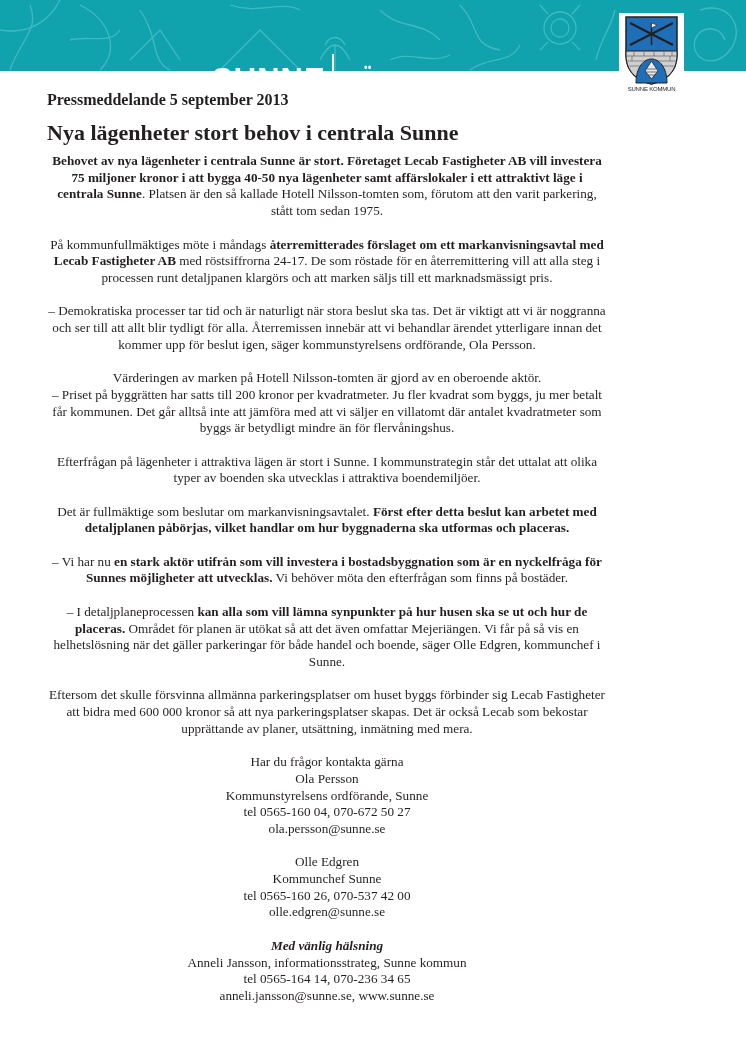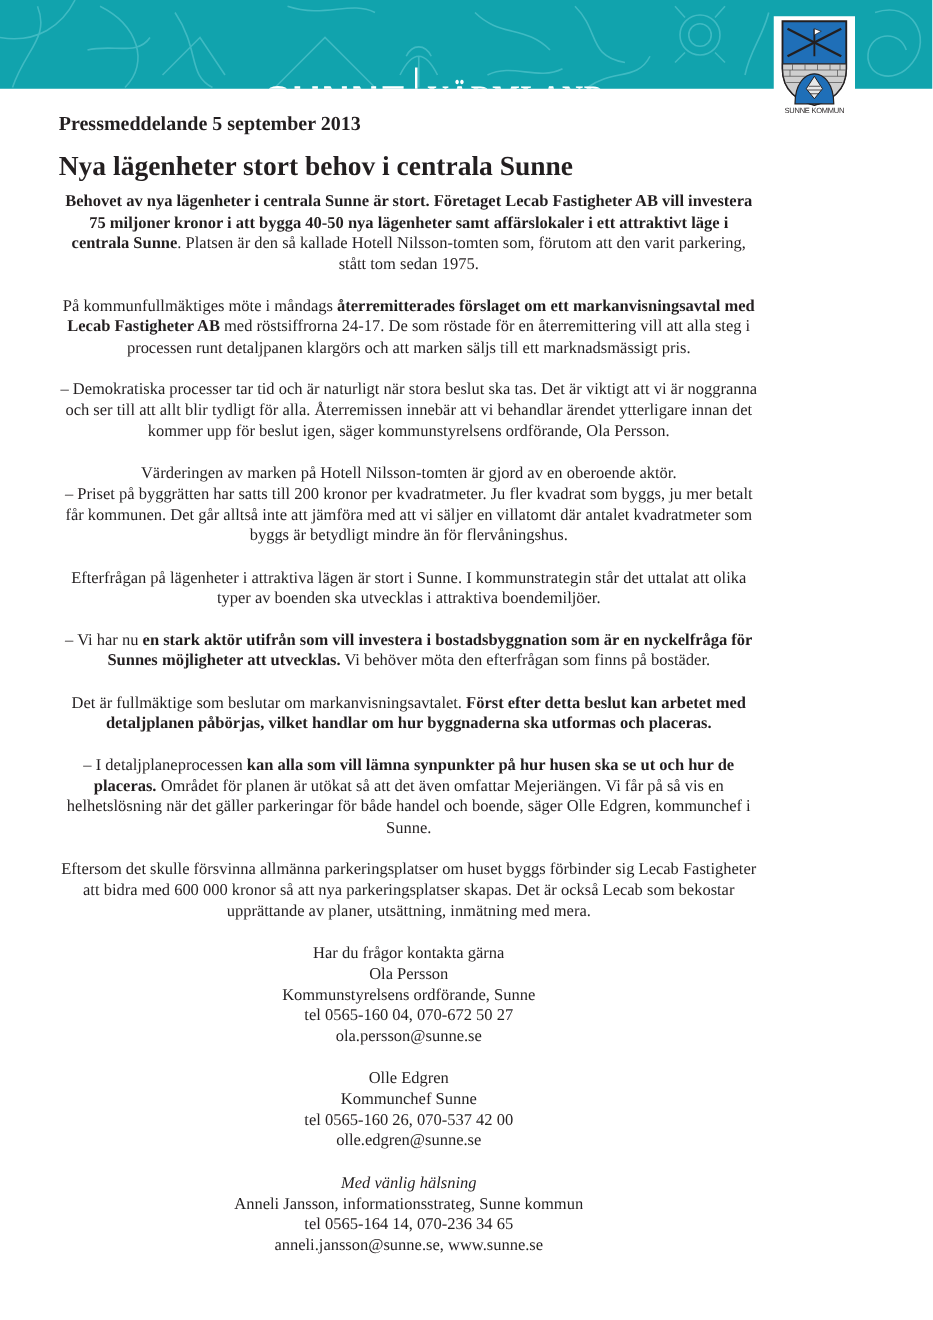--- a/index.html
+++ b/index.html
@@ -13,21 +13,21 @@
   .brand-varmland { font-family:"Liberation Serif", serif; font-weight:bold; color:#ffffff; font-size:30px; transform:scaleX(0.78); display:inline-block; transform-origin:left center; vertical-align:middle; letter-spacing:0.5px; }
   .crest-box { position:absolute; left:619px; top:13px; width:65px; height:81px; background:#ffffff; }
   .crest-box svg { position:absolute; left:5px; top:2px; }
   .crest-label { position:absolute; left:0; top:73px; width:65px; text-align:center; font-family:"Liberation Sans", sans-serif; font-size:6px; letter-spacing:-0.2px; color:#231f20; }
   .press-date { position:absolute; left:47px; top:91px; font-size:16px;font-weight:bold; }
   .headline { position:absolute; left:47px; top:120px; font-family:Liberation Serif, serif; font-weight:bold; font-size:22px; margin:0; }
   .body { position:absolute; left:47px; top:153px; width:560px; font-size:13.2px; line-height:16.7px;text-align:center; }
   .body p { margin:0 0 16.7px 0; }
   .body b { font-weight:bold; }
   .contact p { margin:0 0 16.7px 0; }
-  .signoff-heading { font-style:italic; }
+  .signoff-heading { font-style:italic;font-weight:bold; }
 </style>
 </head>
 <body>
 
 <div class="banner">
   <svg class="pattern" width="746" height="71" viewBox="0 0 746 71" fill="none" stroke="#4cc0c8" stroke-width="1.3" opacity="0.8">
     <path d="M10 70 C20 40 40 30 30 5 M0 30 C30 35 50 20 60 0"></path>
     <path d="M80 5 C110 20 120 50 100 70 M70 40 C90 35 110 45 120 30"></path>
     <path d="M140 10 C160 40 150 60 170 70 M130 60 L160 30 L180 60"></path>
     <path d="M220 70 L260 30 L300 70 M230 5 C260 15 280 0 300 10"></path>
@@ -83,22 +83,22 @@
 <div class="press-date">Pressmeddelande 5 september 2013</div>
 <h1 class="headline">Nya lägenheter stort behov i centrala Sunne</h1>
 
 <div class="body">
   <div id="paras">
       <p><b>Behovet av nya lägenheter i centrala Sunne är stort. Företaget Lecab Fastigheter AB vill investera 75 miljoner kronor i att bygga 40-50 nya lägenheter samt affärslokaler i ett attraktivt läge i centrala Sunne</b><span>. Platsen är den så kallade Hotell Nilsson-tomten som, förutom att den varit parkering, stått tom sedan 1975.</span></p>
       <p><span>På kommunfullmäktiges möte i måndags </span><b>återremitterades förslaget om ett markanvisningsavtal med Lecab Fastigheter AB</b><span> med röstsiffrorna 24-17. De som röstade för en återremittering vill att alla steg i processen runt detaljpanen klargörs och att marken säljs till ett marknadsmässigt pris.</span></p>
       <p><span>– Demokratiska processer tar tid och är naturligt när stora beslut ska tas. Det är viktigt att vi är noggranna och ser till att allt blir tydligt för alla. Återremissen innebär att vi behandlar ärendet ytterligare innan det kommer upp för beslut igen, säger kommunstyrelsens ordförande, Ola Persson.</span></p>
       <p><span>Värderingen av marken på Hotell Nilsson-tomten är gjord av en oberoende aktör.</span><br><span>– Priset på byggrätten har satts till 200 kronor per kvadratmeter. Ju fler kvadrat som byggs, ju mer betalt får kommunen. Det går alltså inte att jämföra med att vi säljer en villatomt där antalet kvadratmeter som byggs är betydligt mindre än för flervåningshus.</span></p>
       <p><span>Efterfrågan på lägenheter i attraktiva lägen är stort i Sunne. I kommunstrategin står det uttalat att olika typer av boenden ska utvecklas i attraktiva boendemiljöer.</span></p>
+      <p><span>Det är fullmäktige som beslutar om markanvisningsavtalet. </span><b>Först efter detta beslut kan arbetet med detaljplanen påbörjas, vilket handlar om hur byggnaderna ska utformas och placeras.</b></p>
       <p><span>– Vi har nu </span><b>en stark aktör utifrån som vill investera i bostadsbyggnation som är en nyckelfråga för Sunnes möjligheter att utvecklas.</b><span> Vi behöver möta den efterfrågan som finns på bostäder.</span></p>
-      <p><span>Det är fullmäktige som beslutar om markanvisningsavtalet. </span><b>Först efter detta beslut kan arbetet med detaljplanen påbörjas, vilket handlar om hur byggnaderna ska utformas och placeras.</b></p>
       <p><span>– I detaljplaneprocessen </span><b>kan alla som vill lämna synpunkter på hur husen ska se ut och hur de placeras.</b><span> Området för planen är utökat så att det även omfattar Mejeriängen. Vi får på så vis en helhetslösning när det gäller parkeringar för både handel och boende, säger Olle Edgren, kommunchef i Sunne.</span></p>
       <p><span>Eftersom det skulle försvinna allmänna parkeringsplatser om huset byggs förbinder sig Lecab Fastigheter att bidra med 600 000 kronor så att nya parkeringsplatser skapas. Det är också Lecab som bekostar upprättande av planer, utsättning, inmätning med mera.</span></p>
     </div>
 
   <div class="contact">
     <div style="font-weight:normal">Har du frågor kontakta gärna</div>
     <p>
       <span>Ola Persson</span><br>
       <span>Kommunstyrelsens ordförande, Sunne</span><br>
       <span>tel 0565-160 04, 070-672 50 27</span><br>

